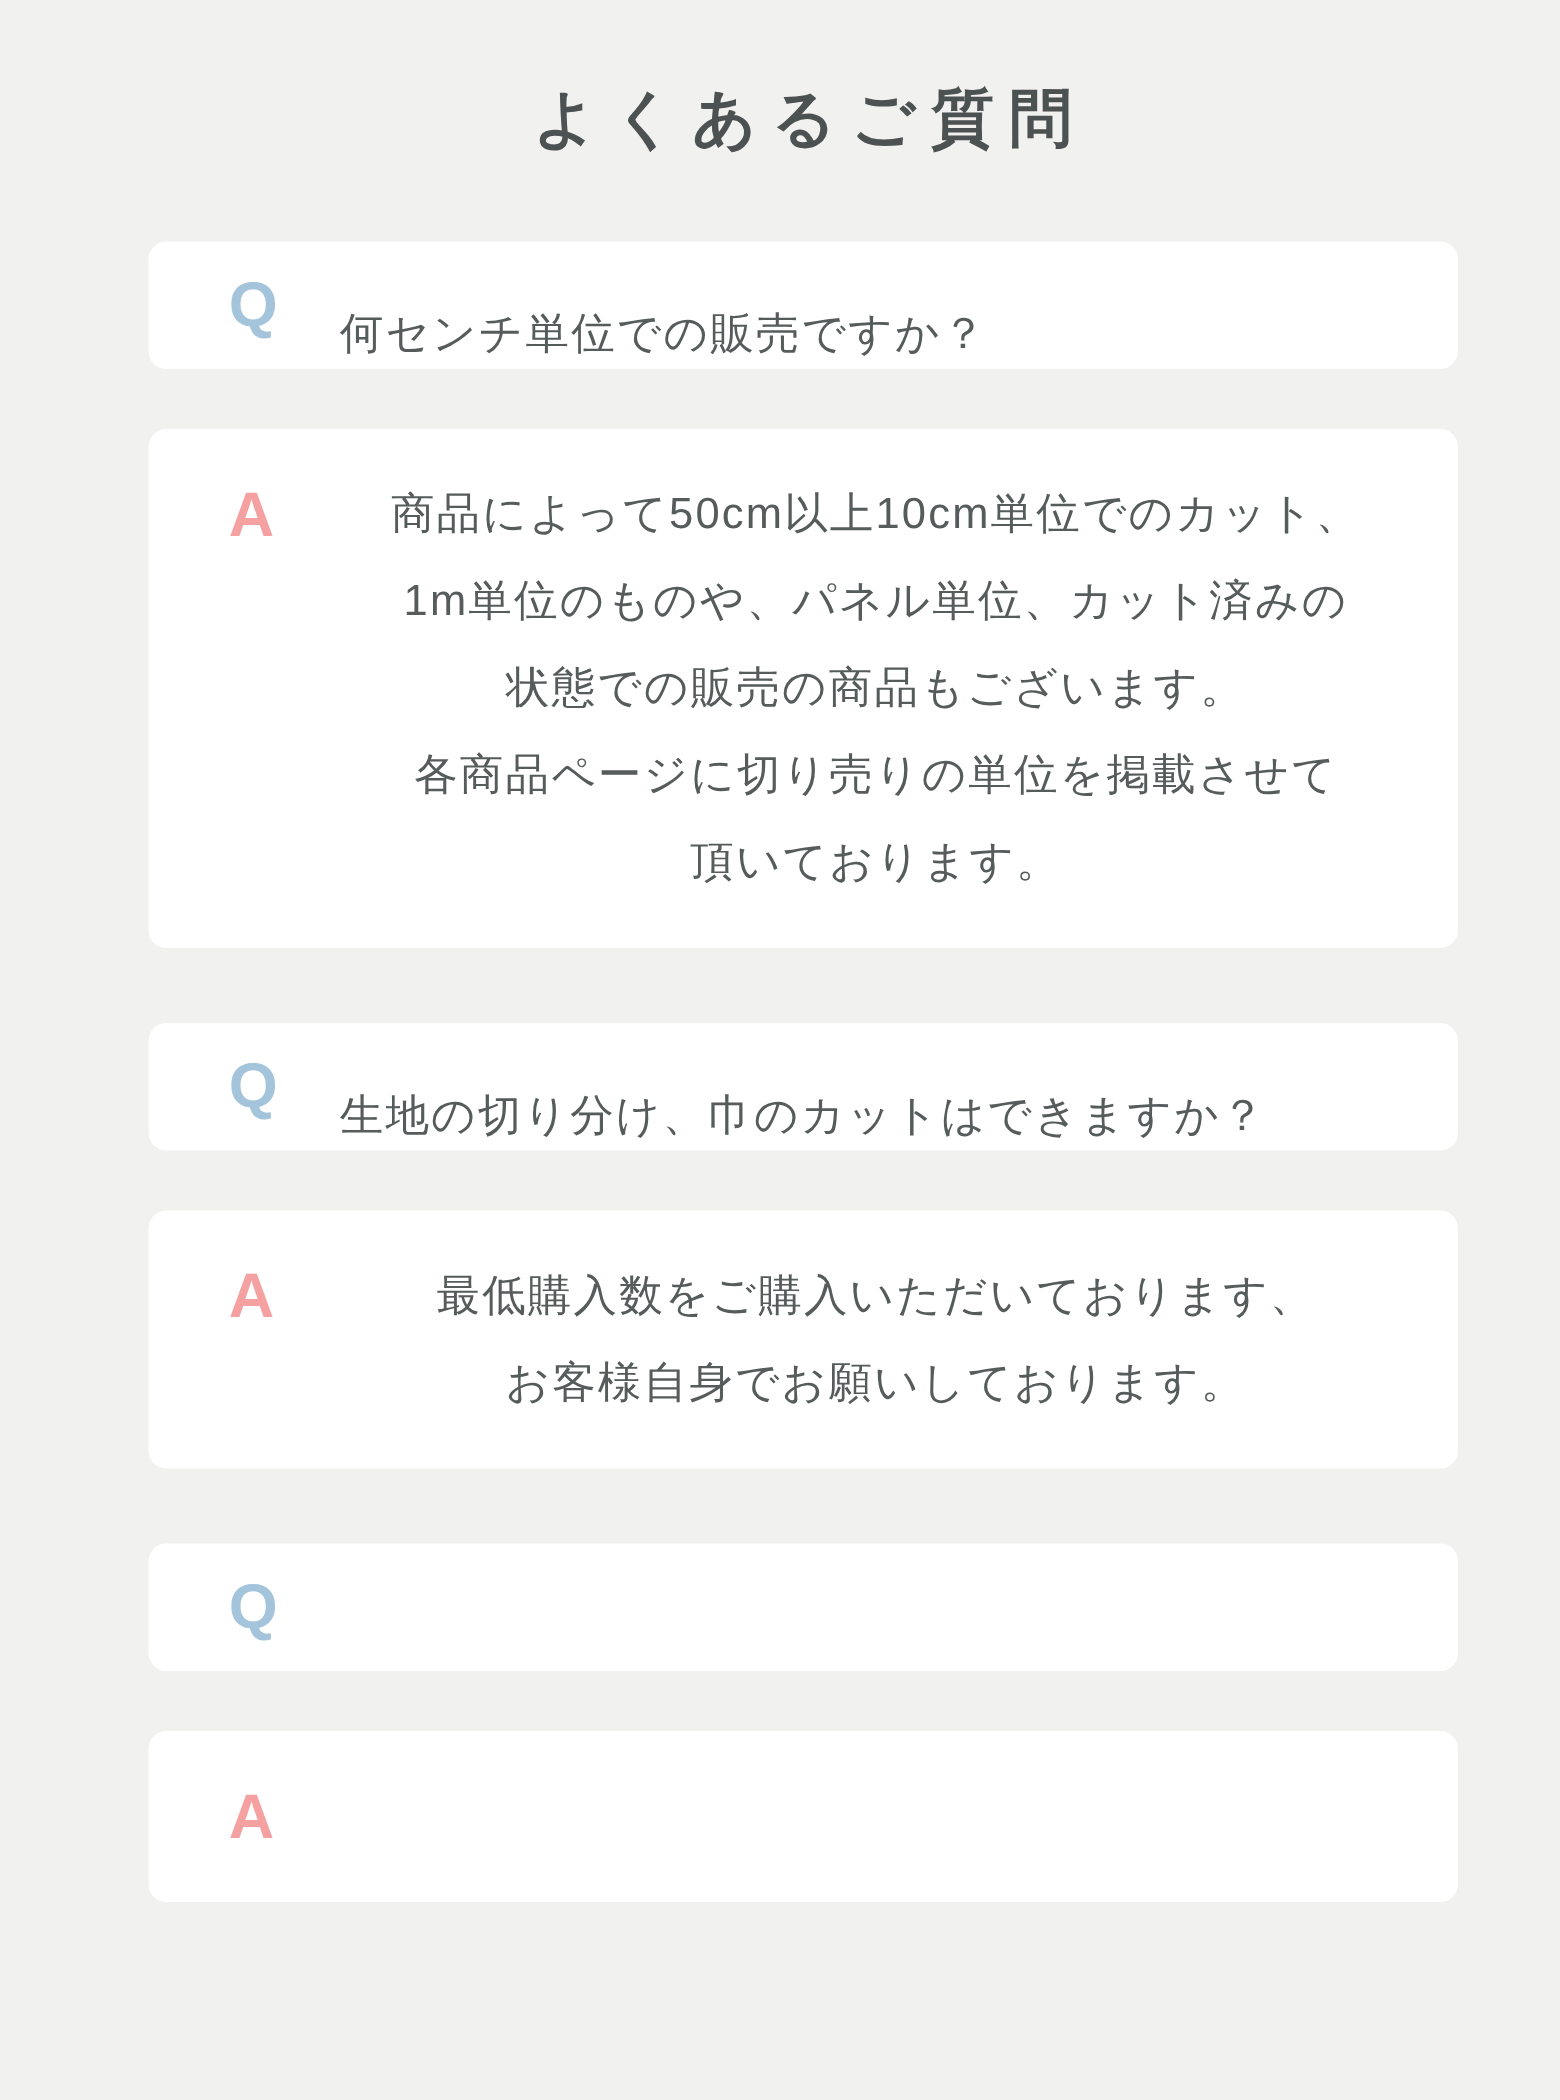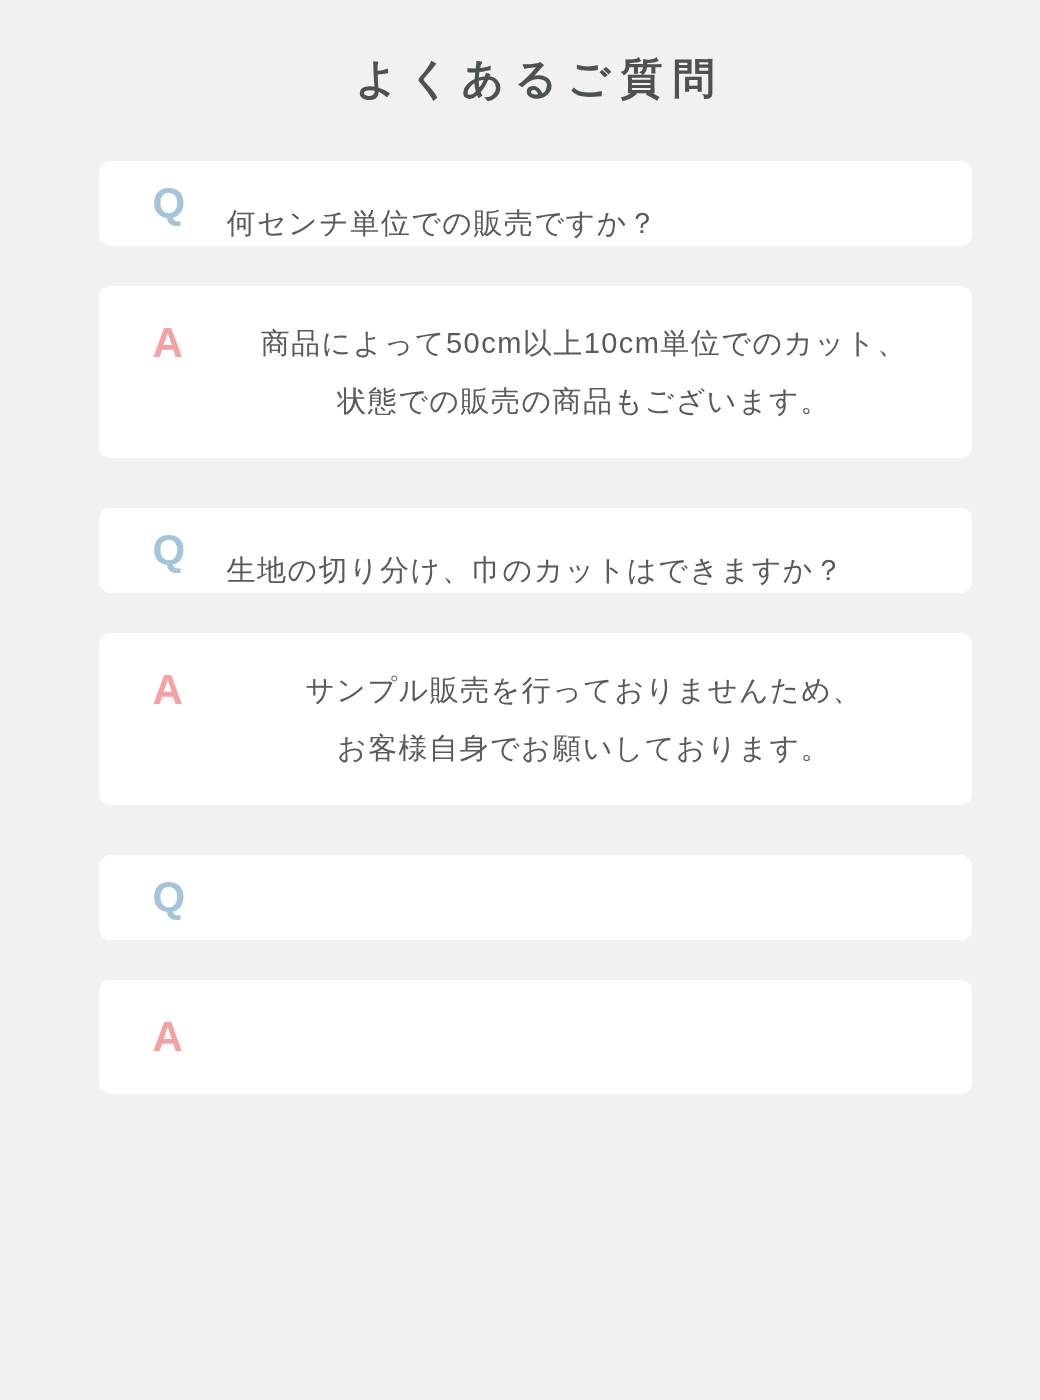--- a/index.html
+++ b/index.html
@@ -90,34 +90,37 @@
   <div class="faq-list" id="faq-list">
   <section class="qa-pair">
     <div class="card q-card">
       <span class="mark q-mark">Q</span>
       <p class="q-text">何センチ単位での販売ですか？</p>
     </div>
     <div class="card a-card">
       <span class="mark a-mark">A</span>
       <div class="a-text">
             <p class="a-line">商品によって50cm以上10cm単位でのカット、</p>
+            <p class="a-line">1m単位のものや、パネル単位、カット済みの</p>
             <p class="a-line">状態での販売の商品もございます。</p>
+            <p class="a-line">各商品ページに切り売りの単位を掲載させて</p>
+            <p class="a-line">頂いております。</p>
           </div>
     </div>
   </section>
 
   <section class="qa-pair">
     <div class="card q-card">
       <span class="mark q-mark">Q</span>
       <p class="q-text">生地の切り分け、巾のカットはできますか？</p>
     </div>
     <div class="card a-card">
       <span class="mark a-mark">A</span>
       <div class="a-text">
-            <p class="a-line">サンプル販売を行っておりませんため、</p>
+            <p class="a-line">最低購入数をご購入いただいております、</p>
             <p class="a-line">お客様自身でお願いしております。</p>
           </div>
     </div>
   </section>
 
   <section class="qa-pair">
     <div class="card q-card">
       <span class="mark q-mark">Q</span>
     </div>
     <div class="card a-card">

